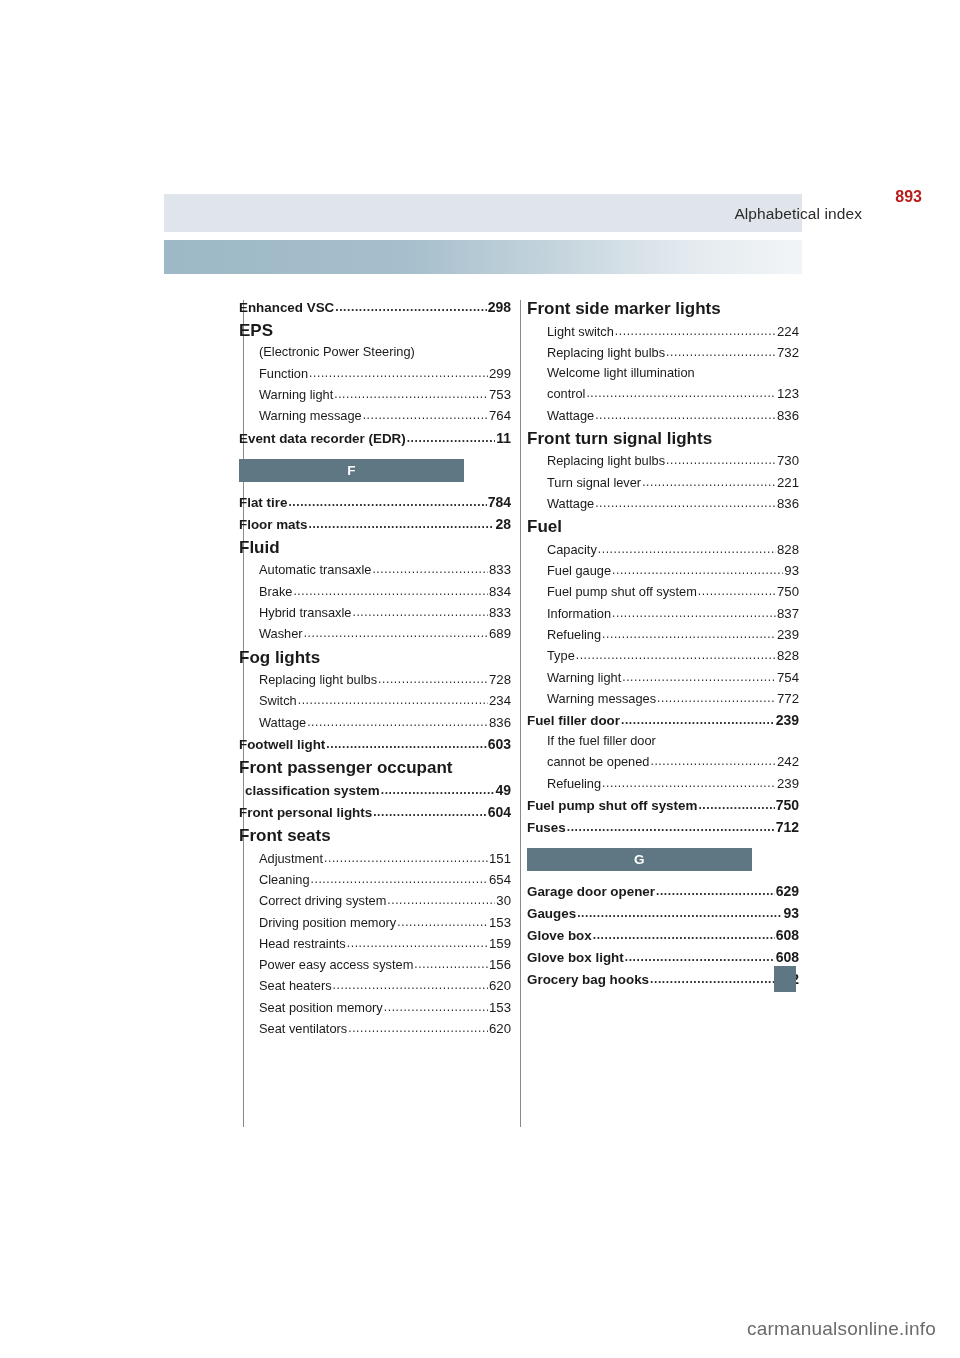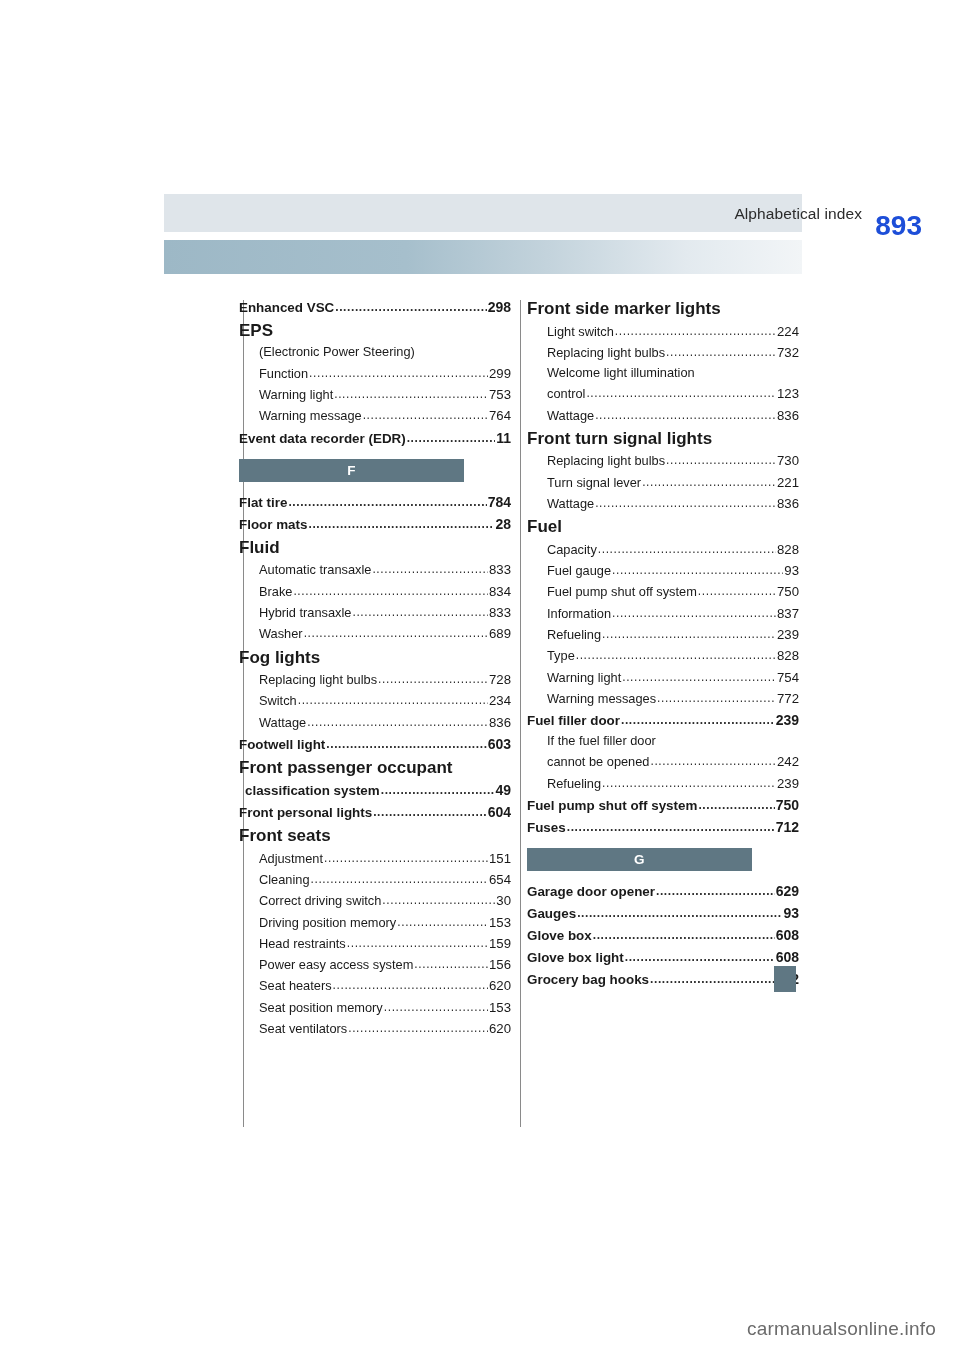--- a/index.html
+++ b/index.html
@@ -29,24 +29,24 @@
     position: absolute;
     right: 98px;
     top: 205px;
     font-size: 15.5px;
     color: #2b2b2b;
     letter-spacing: 0.1px;
   }
   .header-page {
     position: absolute;
     right: 38px;
-    top: 210px;
-    font-size: 28px;
+    top: 188px;
+    font-size: 16px;
     font-weight: bold;
-    color: #1d4ed8;
+    color: #b91c1c;
   }
   .header-rule {
     position: absolute;
     left: 164px;
     top: 240px;
     width: 638px;
     height: 34px;
     background: linear-gradient(to right, #9db8c6 0%, #a6bfcc 38%, #c3d3dc 60%, #e3eaef 82%, #f2f5f7 100%);
   }
 
@@ -272,21 +272,21 @@
         <span class="label">Adjustment</span>
         <span class="dots">........................................................................................................................</span>
         <span class="pg">151</span>
       </div>
       <div class="entry lvl1">
         <span class="label">Cleaning</span>
         <span class="dots">........................................................................................................................</span>
         <span class="pg">654</span>
       </div>
       <div class="entry lvl1">
-        <span class="label">Correct driving switch</span>
+        <span class="label">Correct driving system</span>
         <span class="dots">........................................................................................................................</span>
         <span class="pg">30</span>
       </div>
       <div class="entry lvl1">
         <span class="label">Driving position memory</span>
         <span class="dots">........................................................................................................................</span>
         <span class="pg">153</span>
       </div>
       <div class="entry lvl1">
         <span class="label">Head restraints</span>

